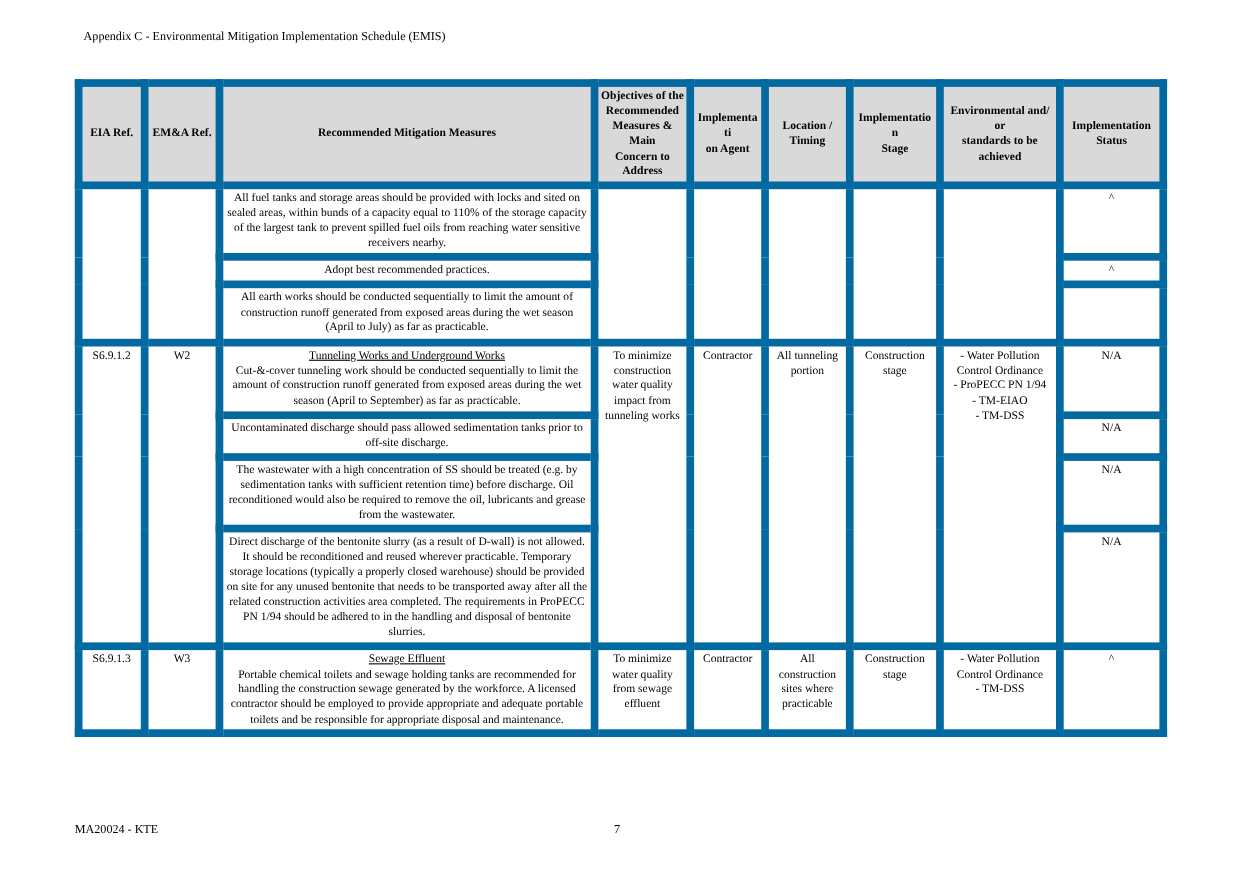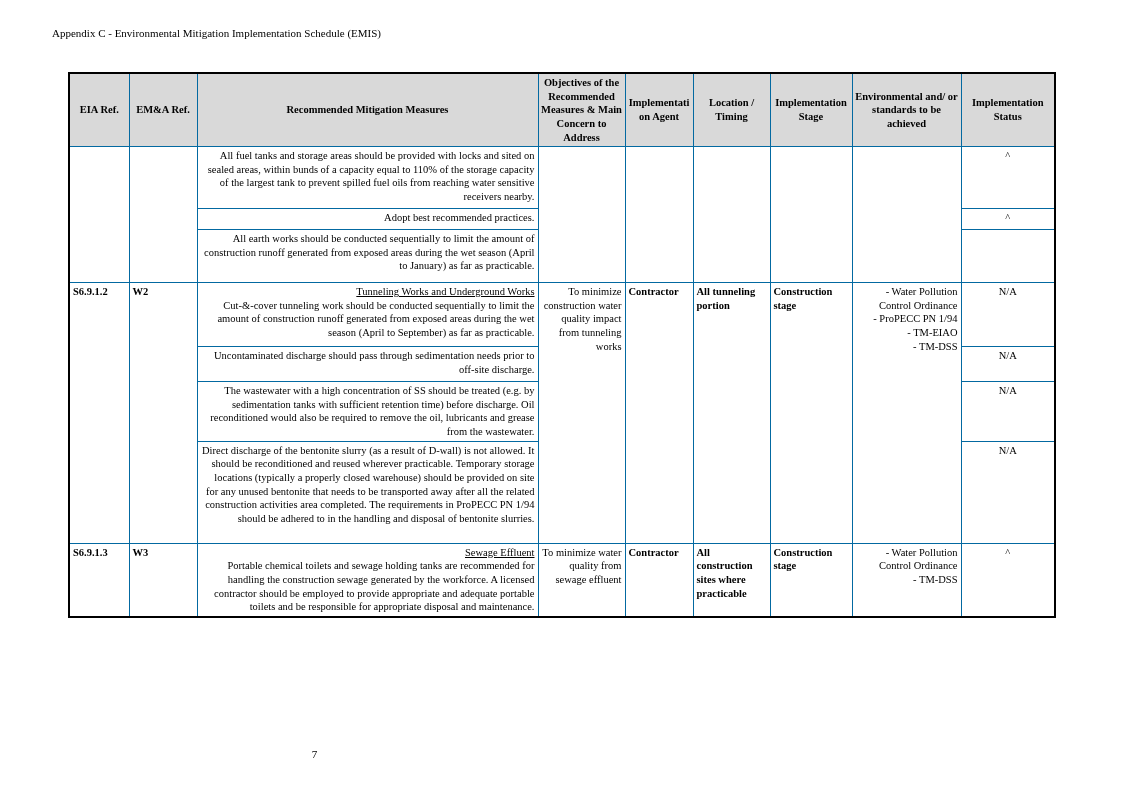--- a/index.html
+++ b/index.html
@@ -4,52 +4,52 @@
 <style>
   * { box-sizing: border-box; }
   html, body { margin: 0; padding: 0; }
   body {
     width: 1122px; height: 793px;
     background: #ffffff; color: #000;
     font-family: "Liberation Serif", serif;
     position: relative;
   }
   .doc-header {
-    position: absolute; left: 52px; top: 27px;
+    position: absolute; left: 76px; top: 27px;
     font-size: 11px;
   }
   table.emis {
     position: absolute; left: 68px; top: 72px;
     width: 986px;
     border-collapse: collapse;
     table-layout: fixed;
     border: 2px solid #000;
   }
   .emis th, .emis td {
-    border: 1px solid #0369a1;
+    border: 7px solid #0369a1;
     font-size: 10.5px;
     line-height: 1.3;
     padding: 2px 3px;
     vertical-align: top;
     overflow-wrap: break-word;
   }
   .emis thead th {
     background: #d9d9d9;
     font-weight: bold;
     text-align: center;
     vertical-align: middle;
     white-space: pre-line;
     height: 65px;
     padding: 2px 2px;
     font-size: 10.5px;
   }
-  td.c { text-align: left; font-weight: bold; }
-  td.l { text-align: right; }
+  td.c { text-align: center; }
+  td.l { text-align: center; }
   td.s { text-align: center; }
-  td.m { text-align: right; }
+  td.m { text-align: center; }
   .pre { white-space: pre-line; }
   .u { text-decoration: underline; }
   .doc-footer {
     position: absolute; left: 68px; top: 748px; width: 986px;
     display: grid; grid-template-columns: 1fr auto 1fr;
     font-size: 11px;
   }
   .doc-footer .f-center { text-align: center; }
   .doc-footer .f-right { text-align: right; }
 </style>
@@ -111,21 +111,21 @@
         <td class="s">^</td>
       </tr>
       <tr>
         <td class="m" style="height:21px">
           <div>Adopt best recommended practices.</div>
         </td>
         <td class="s">^</td>
       </tr>
       <tr>
         <td class="m" style="height:53px">
-          <div>All earth works should be conducted sequentially to limit the amount of construction runoff generated from exposed areas during the wet season (April to January) as far as practicable.</div>
+          <div>All earth works should be conducted sequentially to limit the amount of construction runoff generated from exposed areas during the wet season (April to July) as far as practicable.</div>
         </td>
         <td class="s"></td>
       </tr>
 
       <tr>
         <td class="c" rowspan="4">S6.9.1.2</td>
         <td class="c" rowspan="4">W2</td>
         <td class="m" style="height:64px">
           <div class="m-title"><span class="u">Tunneling Works and Underground Works</span></div>
           <div>Cut-&amp;-cover tunneling work should be conducted sequentially to limit the amount of construction runoff generated from exposed areas during the wet season (April to September) as far as practicable.</div>
@@ -135,21 +135,21 @@
         <td class="c" rowspan="4">All tunneling portion</td>
         <td class="c" rowspan="4">Construction stage</td>
         <td class="l pre" rowspan="4">- Water Pollution Control Ordinance
 - ProPECC PN 1/94
 - TM-EIAO
 - TM-DSS</td>
         <td class="s">N/A</td>
       </tr>
       <tr>
         <td class="m" style="height:35px">
-          <div>Uncontaminated discharge should pass through sedimentation needs prior to off-site discharge.</div>
+          <div>Uncontaminated discharge should pass allowed sedimentation tanks prior to off-site discharge.</div>
         </td>
         <td class="s">N/A</td>
       </tr>
       <tr>
         <td class="m" style="height:59px">
           <div>The wastewater with a high concentration of SS should be treated (e.g. by sedimentation tanks with sufficient retention time) before discharge.  Oil reconditioned would also be required to remove the oil, lubricants and grease from the wastewater.</div>
         </td>
         <td class="s">N/A</td>
       </tr>
       <tr>
@@ -172,16 +172,17 @@
         <td class="c">Construction stage</td>
         <td class="l pre">- Water Pollution Control Ordinance
 - TM-DSS</td>
         <td class="s">^</td>
       </tr>
 
     </tbody>
   </table>
 
   <div class="doc-footer">
+    <span class="f-left">MA20024 - KTE</span>
     <span class="f-center">7</span>
   </div>
 
 </div>
 
 </body></html>

